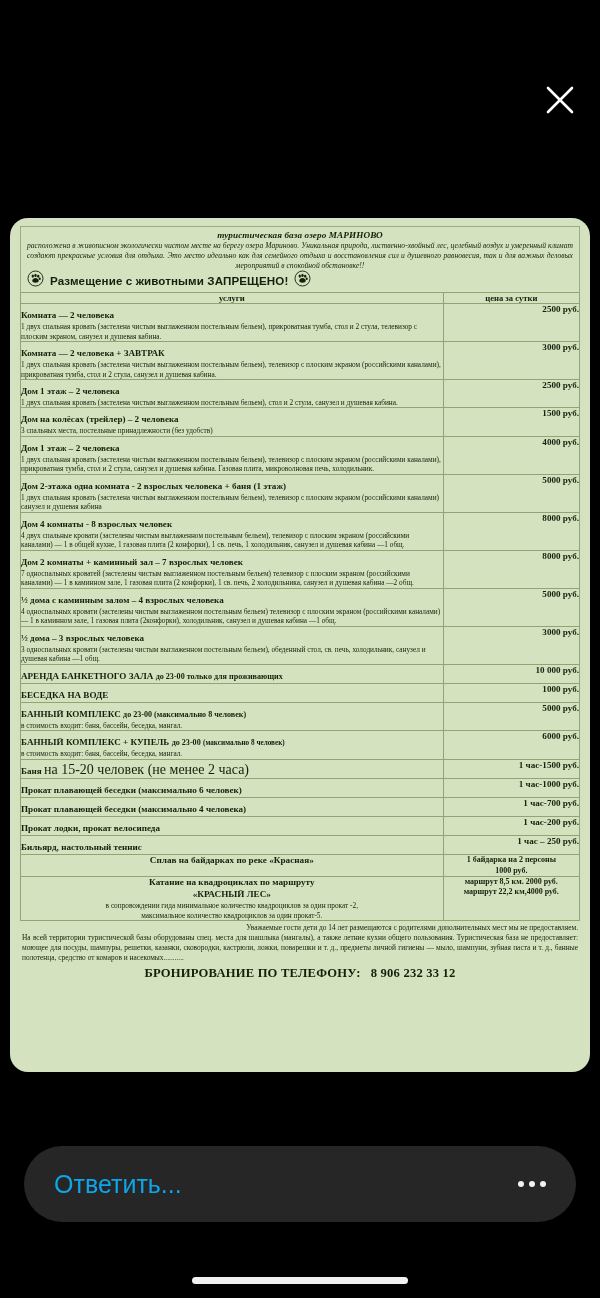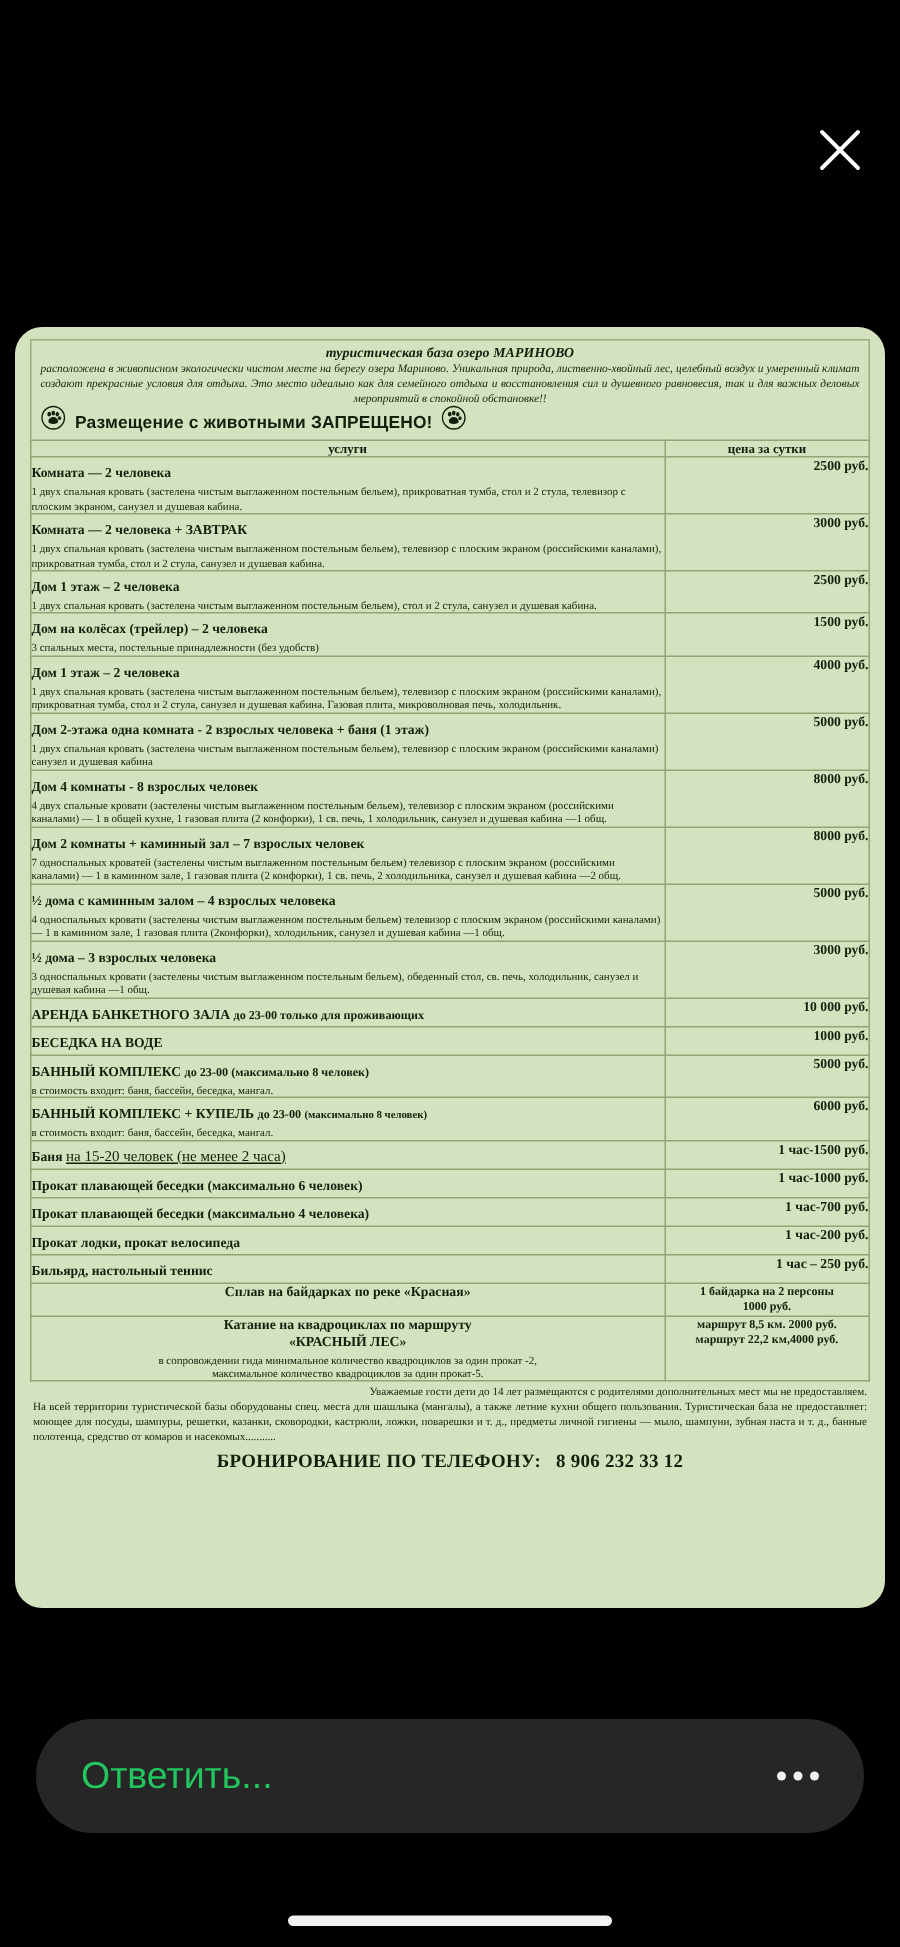--- a/index.html
+++ b/index.html
@@ -135,22 +135,21 @@
   .name .sm {
     font-size: 8.1px;
     font-weight: bold;
   }
   .name .sm2 {
     font-size: 7.2px;
     font-weight: bold;
   }
   .name .reg {
     font-weight: normal;
-    font-size: 10px;
-    text-decoration: underline;
+    font-size: 14px;
   }
 
   .ctr-cell {
     text-align: center;
     padding: 2px 6px 3px 6px;
   }
   .ctr-title {
     font-weight: bold;
     font-size: 9.2px;
     line-height: 1.25;
@@ -189,21 +188,21 @@
     width: 552px; height: 76px;
     box-sizing: border-box;
     background: #262626;
     border-radius: 38px;
     display: flex; align-items: center;
     padding: 0 26px 0 30px;
     cursor: text;
   }
   .reply-placeholder {
     flex: 1;
-    color: #22c55e;
+    color: #0ea5e9;
     font-size: 25px;
     font-family: "Liberation Sans", sans-serif;
   }
   .more-dots {
     display: flex; gap: 5px;
     padding: 8px 4px;
     cursor: pointer;
   }
   .more-dots i {
     width: 6px; height: 6px;

